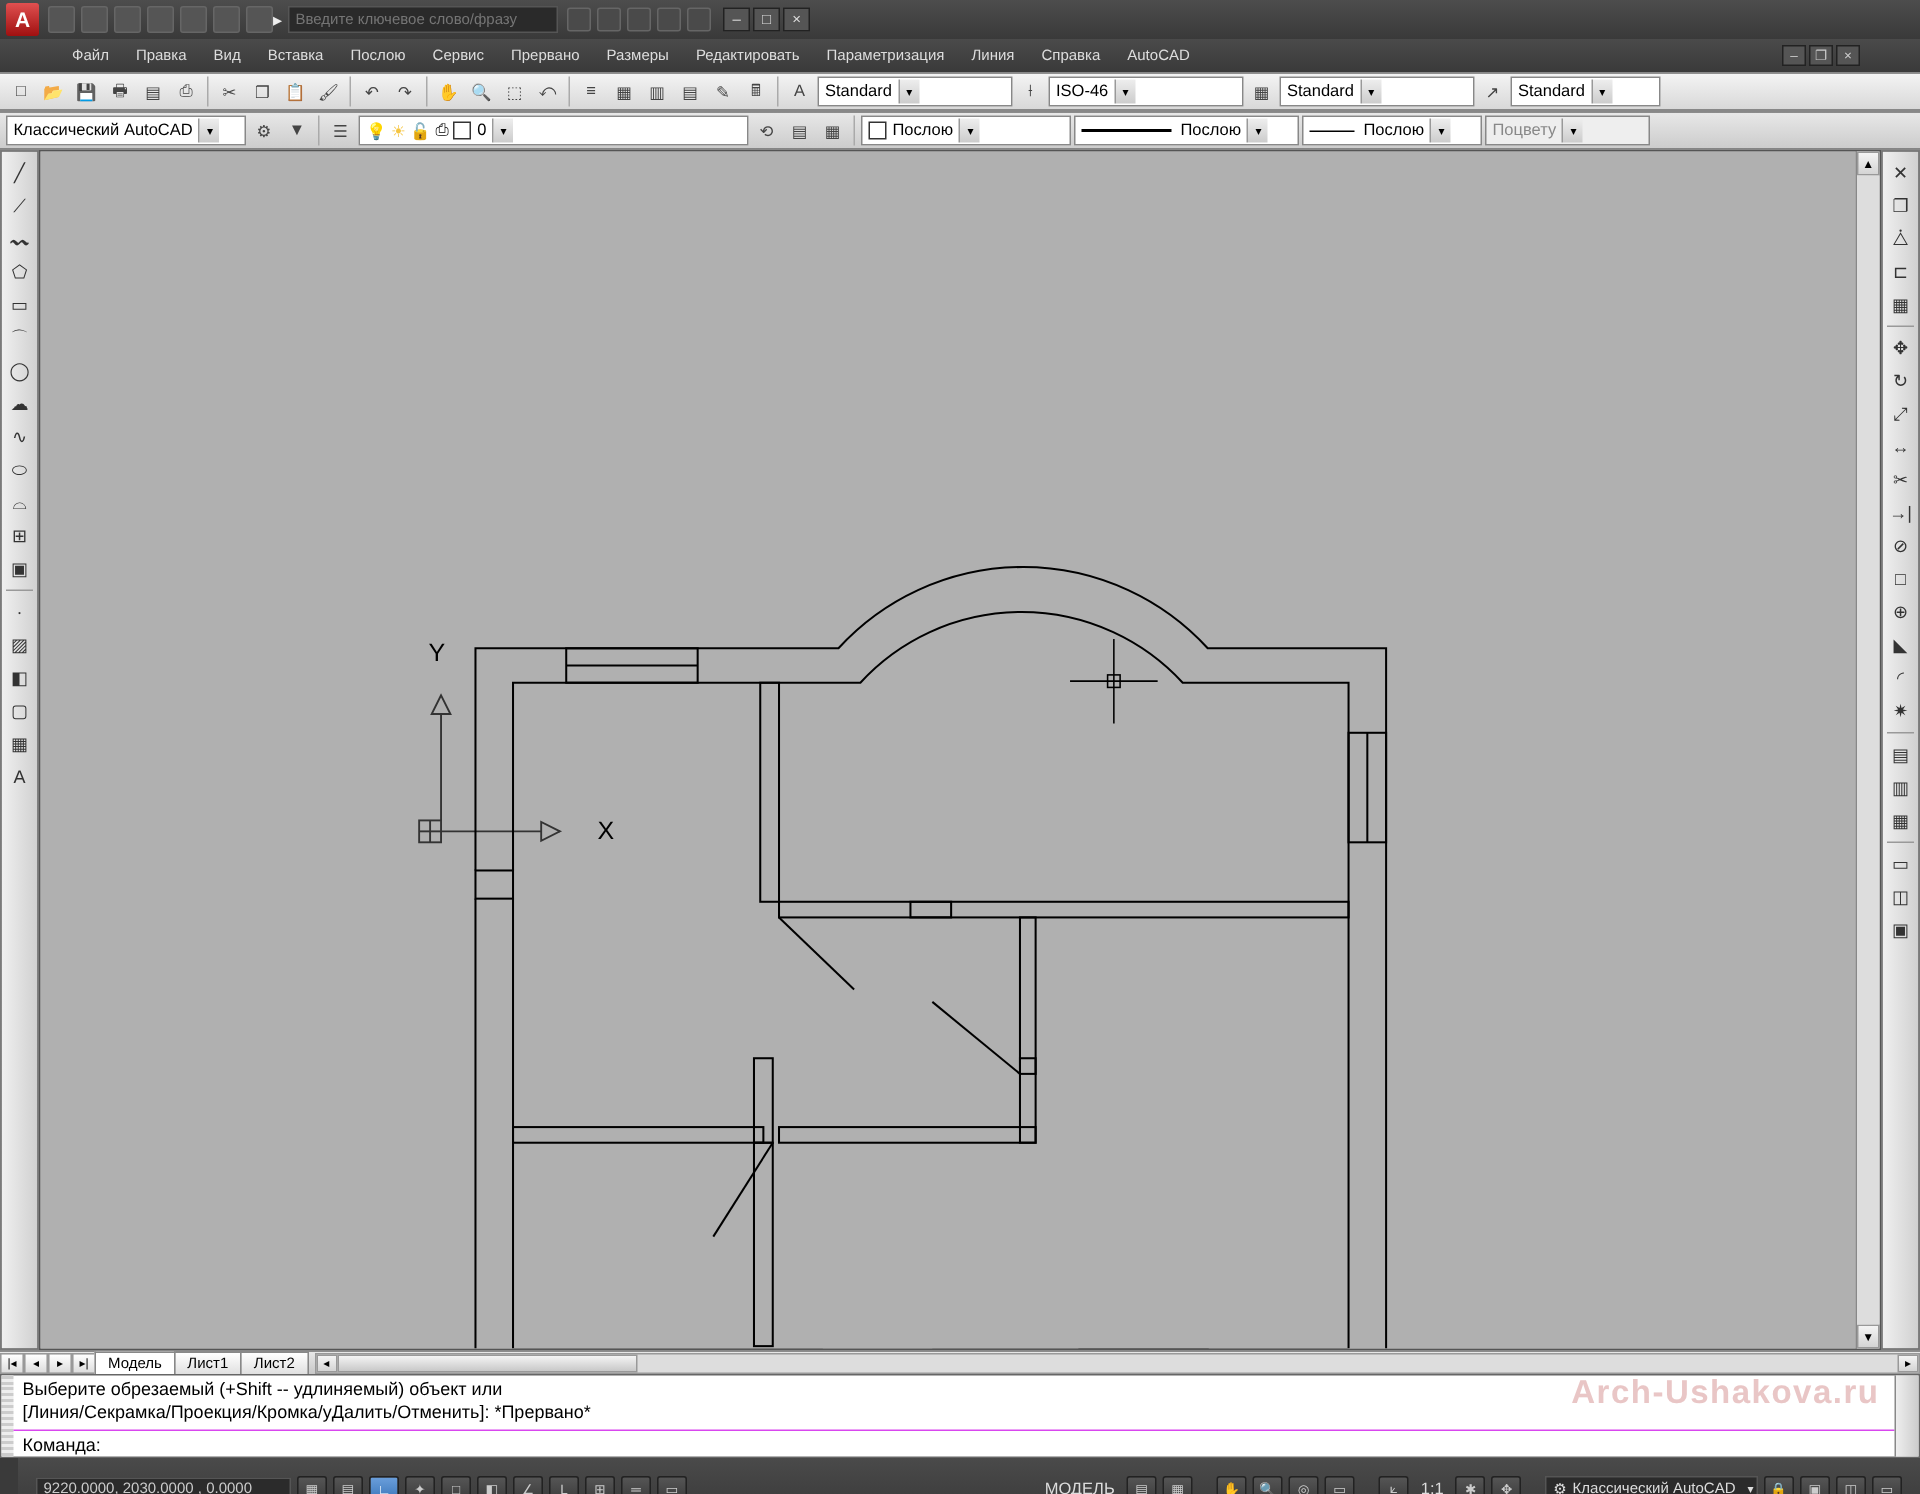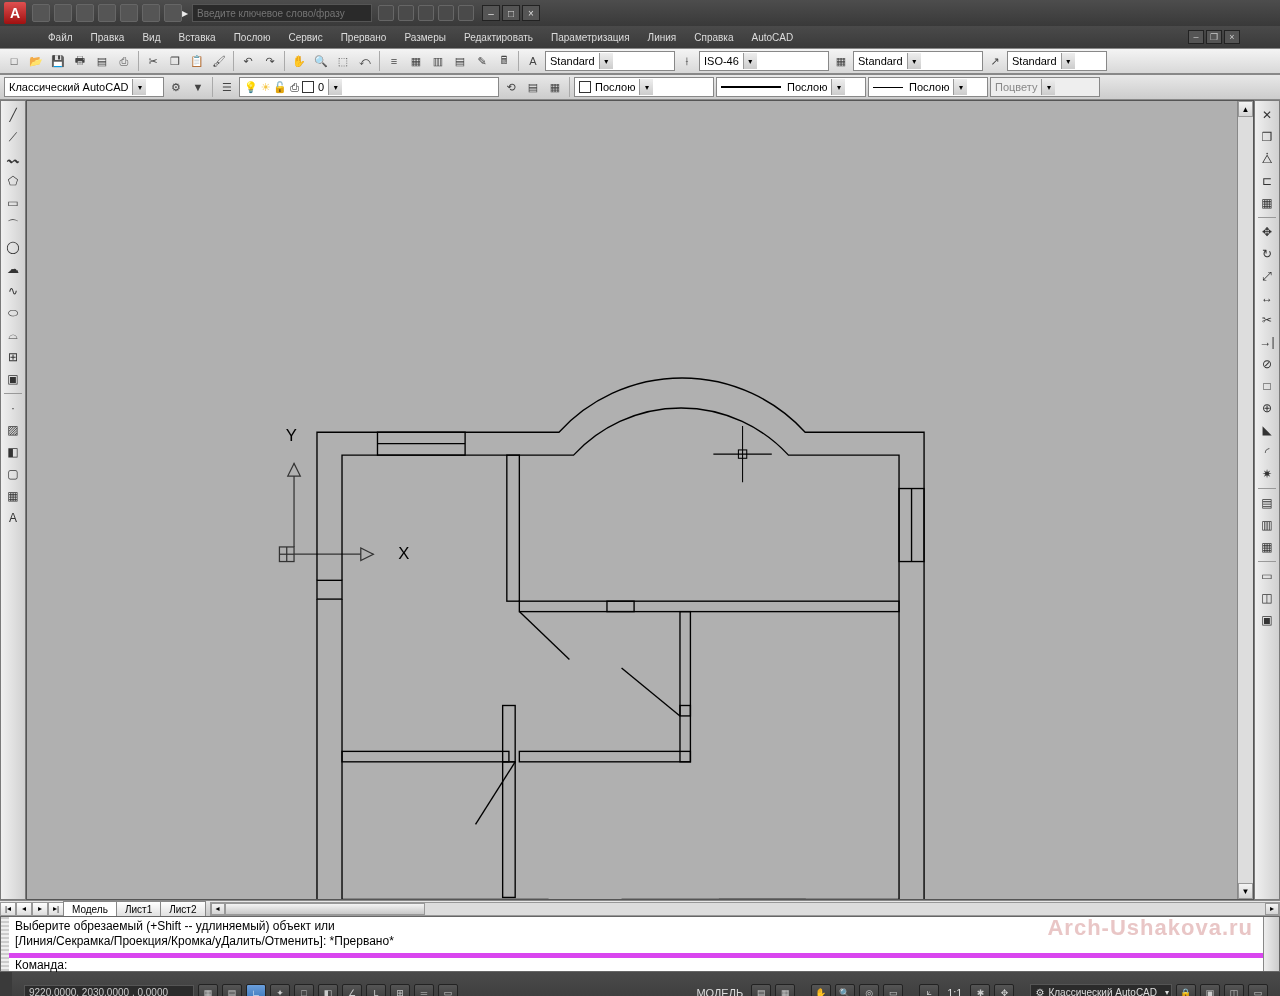--- a/index.html
+++ b/index.html
@@ -41,21 +41,21 @@
 .tabsrow .tab { padding:0 8px; height:15px; border:1px solid #888; border-bottom:none; background:linear-gradient(#fff,#e0e0e0); margin-left:-1px; display:flex; align-items:center;}
 .tabsrow .tab.active { background:#fff;}
 .tabsrow .hscroll { flex:1; height:14px; background:#ddd; border:1px solid #999; margin-left:4px; position:relative;}
 .tabsrow .hscroll .thumb { position:absolute; left:0; top:0; bottom:0; width:200px; background:linear-gradient(#f4f4f4,#c8c8c8); border:1px solid #999;}
 .tabsrow .hscroll .sbtn { position:absolute; top:0; bottom:0; width:14px; background:linear-gradient(#f4f4f4,#d4d4d4); border:1px solid #999; font-size:8px; display:flex;align-items:center;justify-content:center;}
 .cmdwin { height:56px; background:#fff; border:1px solid #666; display:flex;}
 .cmdwin .grip { width:8px; background:repeating-linear-gradient(#ccc,#ccc 2px,#eee 2px,#eee 4px);}
 .cmdwin .text { flex:1; padding:2px 6px; font-family:"Courier New",monospace; font-size:12px; line-height:14px; overflow:hidden; white-space:pre; color:#000; position:relative;}
 .cmdwin .water { position:absolute; right:10px; top:4px; font-family:Arial; font-size:22px; font-weight:bold; color:#e9c6c6; letter-spacing:1px;}
 .cmdwin .vscroll2 { width:16px; background:linear-gradient(90deg,#eee,#ccc); border-left:1px solid #888;}
-.cmdwin .bot { height:18px; border-top:5px solid #d946ef; display:flex; align-items:center; font-family:"Courier New",monospace; font-size:12px; padding:0 6px;}
+.cmdwin .bot { height:18px; border-top:1px solid #d946ef; display:flex; align-items:center; font-family:"Courier New",monospace; font-size:12px; padding:0 6px;}
 .status { height:41px; background:linear-gradient(#4a4a4a,#383838); display:flex; align-items:center; color:#ddd; font-size:11px; padding:0 12px; gap:4px;margin-left:12px;}
 .status .coord { min-width:170px; background:#2b2b2b; border:1px solid #555; padding:1px 4px; font-size:10px; color:#ccc;}
 .status .sbtn { width:20px; height:18px; background:linear-gradient(#555,#3a3a3a); border:1px solid #222; border-radius:2px; display:flex;align-items:center;justify-content:center; font-size:9px; color:#ccc;}
 .status .sbtn.on { background:linear-gradient(#6a9edb,#3874b8); color:#fff;}
 .status .spacer { flex:1;}
 .status .stext { padding:0 4px; font-size:11px;}
 .status .scombo { height:18px; background:#2b2b2b; border:1px solid #555; padding:0 14px 0 4px; display:flex; align-items:center; position:relative; color:#ddd; font-size:10px;}
 .status .scombo::after { content:"▾"; position:absolute; right:2px; font-size:8px;}
 .linepreview { width:60px; height:2px; background:#000; margin-right:6px;}
 </style>

